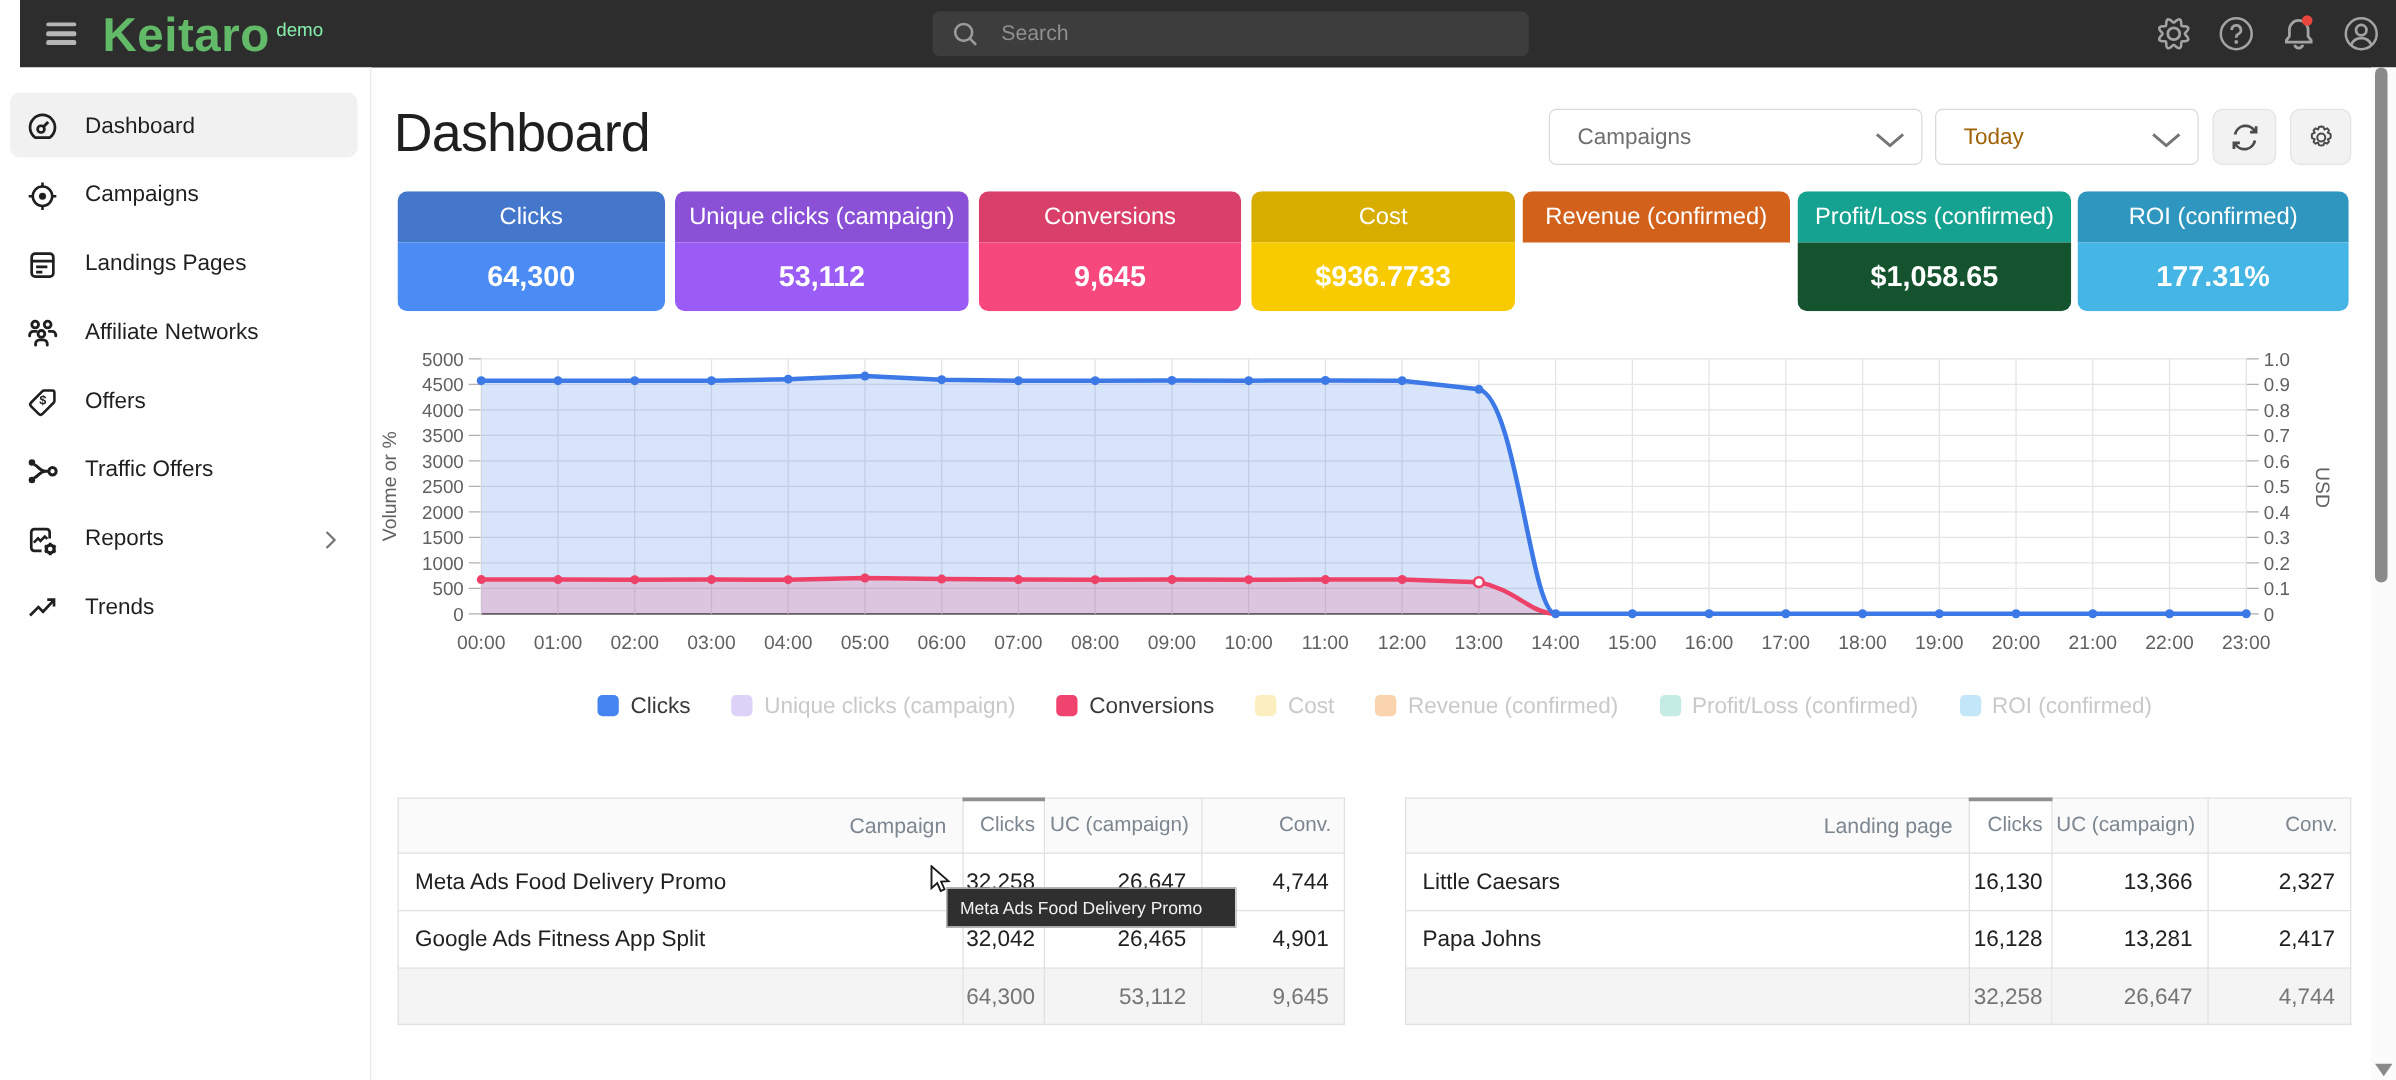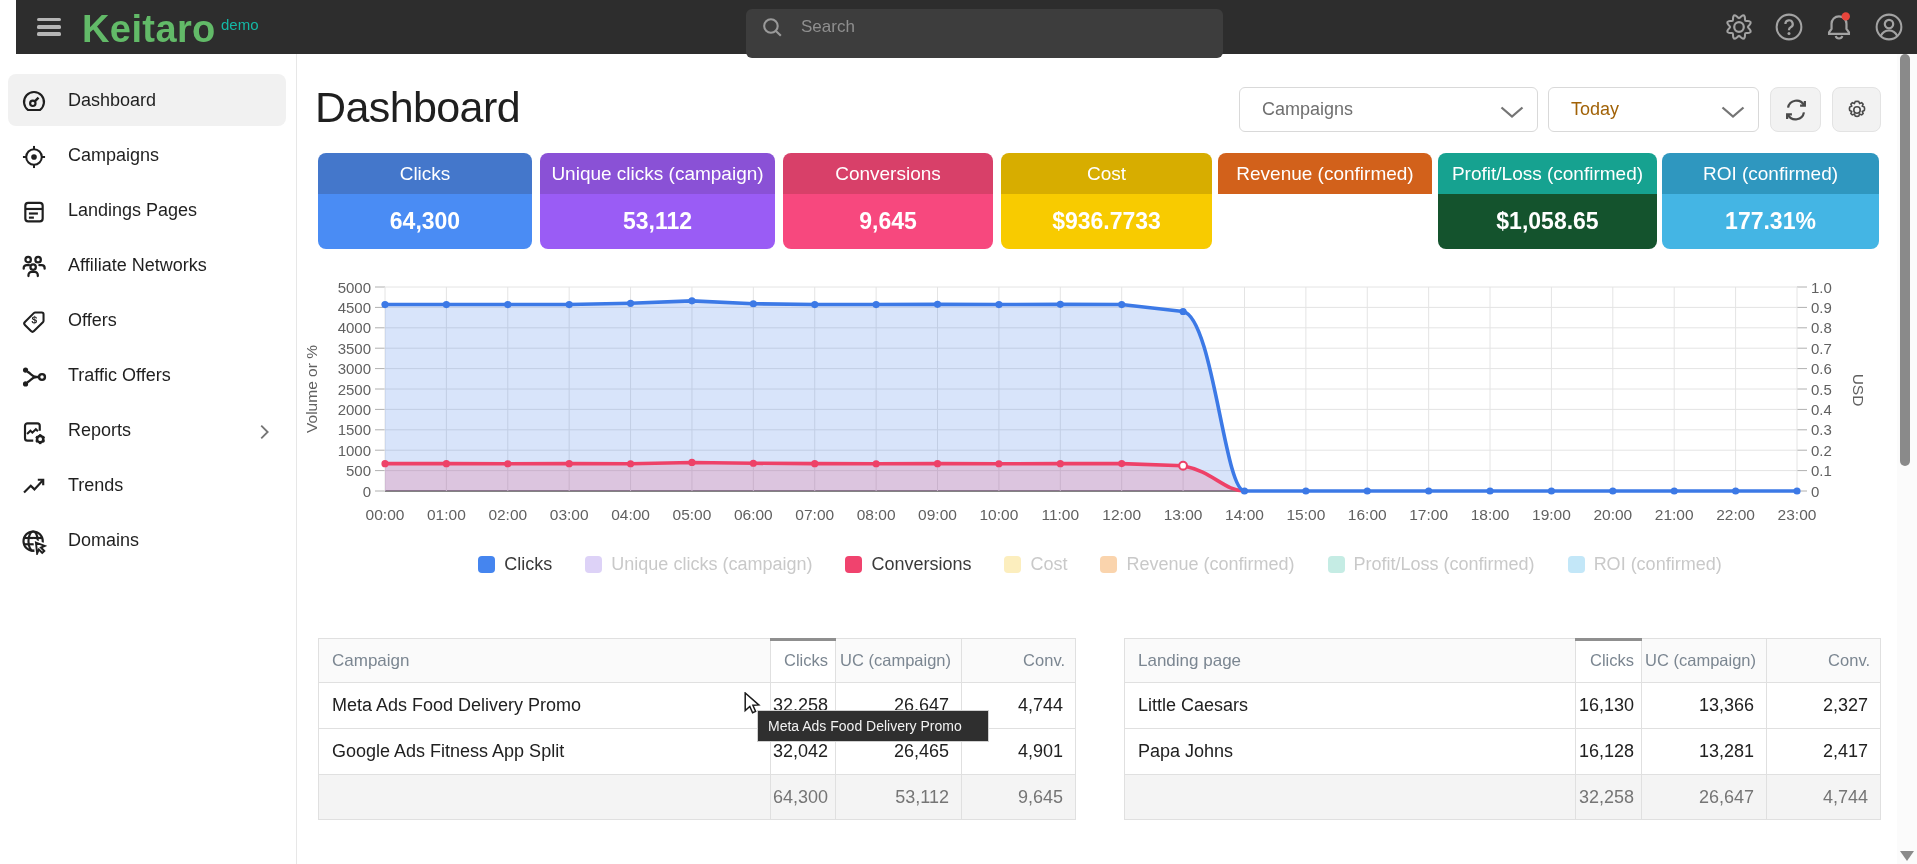--- a/index.html
+++ b/index.html
@@ -4,22 +4,22 @@
 <style>
 * { margin:0; padding:0; box-sizing:border-box; }
 html,body { width:1917px; height:864px; overflow:hidden; background:#fff;
   font-family:"Liberation Sans", sans-serif; }
 .abs { position:absolute; }
 
 #topbar { position:absolute; left:16px; top:0; width:1917px; height:54px; background:#2d2d2d; }
 #burger { position:absolute; left:21px; top:0; width:24px; height:54px; }
 #burger div { position:absolute; left:0; width:24px; height:3.8px; background:#b5b5b5; border-radius:1.5px; }
 #logo { position:absolute; left:66px; top:8px; font-size:38px; font-weight:bold; color:#62ba68; letter-spacing:0.4px; }
-#demo { position:absolute; left:205px; top:16px; font-size:15px; color:#14b8a6;text-align:right; }
-#search { position:absolute; left:730px; top:9px; width:477px; height:49px; background:#3d3d3d; border-radius:6px; }
+#demo { position:absolute; left:205px; top:16px; font-size:15px; color:#86efac;text-align:right; }
+#search { position:absolute; left:730px; top:9px; width:477px; height:36px; background:#3d3d3d; border-radius:6px; }
 #search .ph { position:absolute; left:55px; top:8px; font-size:17px; color:#8f8f8f; }
 .topicon { position:absolute; top:13px; width:28px; height:28px; }
 
 #sidebar { position:absolute; left:0; top:54px; width:297px; height:810px; background:#fff; border-right:1px solid #e7e7e7; }
 .sitem { position:absolute; left:0; width:297px; height:55px; }
 .sitem .ic { position:absolute; left:21px; top:15px; width:26px; height:26px; }
 .sitem .lb { position:absolute; left:68px; top:16px; font-size:18px; color:#1f1f1f; }
 #activebg { position:absolute; left:8px; top:20px; width:278px; height:52px; background:#f1f1f1; border-radius:8px; }
 
 #title { position:absolute; left:315px; top:83px; font-size:43px; font-weight:400; color:#1f1f1f; letter-spacing:-0.6px; }
@@ -30,21 +30,21 @@
 .card { position:absolute; top:153px; height:96px; border-radius:8px; overflow:hidden; color:#fff; }
 .card .hd { height:41px; font-size:19px; text-align:center; line-height:42px; }
 .card .vl { height:55px; font-size:23px; font-weight:bold; text-align:center; line-height:54px; }
 
 #legend { position:absolute; left:310px; top:554px; width:1580px; display:flex; justify-content:center; gap:33px; }
 .litem { display:flex; align-items:center; gap:9px; font-size:18px; }
 .lsq { width:17px; height:17px; border-radius:4px; }
 
 .tbl { border-collapse:collapse; font-size:18px; table-layout:fixed; background:#fff; }
 .tbl td { border:1px solid #e0e0e0; padding:0 13px; height:44px; overflow:hidden; white-space:nowrap; }
-.tbl .hrow td { color:#7b8691; height:44px; font-size:17px; background:#fafafa; }
+.tbl .hrow td { color:#7b8691; height:44px; font-size:17px; background:#fafafa;text-align:right; }
 .tbl .hrow td.ck { background:#fff; }
 .tbl .num { text-align:right; padding:0 12px; }
 .tbl .ck { padding:0 7px 0 2px; }
 .tbl .hrow td.num { font-size:16.5px; padding:0 10px 0 3px; }
 .tbl .hrow td.ck { padding:0 7px 0 2px; }
 .tbl .frow td { background:#f4f4f4; color:#757575; height:45px; }
 .tbl .drow td { color:#212121; height:46px; }
 .sortbar { position:absolute; height:3px; background:#8f8f8f; top:0; }
 </style>
 </head>
@@ -159,31 +159,20 @@
     <svg style="position:absolute;left:253px;top:17px" width="22" height="22" viewBox="0 0 24 24" fill="none" stroke="#757575" stroke-width="2">
         <path d="M9 5 l7 7-7 7"></path>
       </svg>
   </div>
   <div class="sitem" style="top:405px">
     <svg class="ic" viewBox="0 0 24 24" fill="none" stroke="#1f1f1f" stroke-width="2">
         <path d="M2.8 17 l6.2-6.2 3.4 3.4 8-8.6"></path>
         <path d="M15.5 5.3 h5 v5"></path>
       </svg>
     <div class="lb">Trends</div>
-  </div>
-  <div class="sitem" style="top:460px">
-    <svg class="ic" viewBox="0 0 24 24" fill="none" stroke="#1f1f1f" stroke-width="2">
-        <circle cx="11.2" cy="11.2" r="8.9"></circle>
-        <ellipse cx="11.2" cy="11.2" rx="4.3" ry="8.9"></ellipse>
-        <line x1="2.6" y1="8.3" x2="19.8" y2="8.3"></line>
-        <line x1="2.6" y1="14.1" x2="12.5" y2="14.1"></line>
-        <path d="M13.8 12.5 L22 15.6 18.4 17.1 21.5 20.3 19.6 22.1 16.5 18.9 14.9 22.6 Z" fill="#fff" stroke="#fff" stroke-width="4.5"></path>
-        <path d="M13.8 12.5 L22 15.6 18.4 17.1 21.5 20.3 19.6 22.1 16.5 18.9 14.9 22.6 Z" fill="#fff" stroke="#1f1f1f" stroke-width="1.8"></path>
-      </svg>
-    <div class="lb">Domains</div>
   </div>
 </div>
 
 <div id="title">Dashboard</div>
 <div class="selbox" style="left:1239px;width:299px;">
   <div class="txt" style="color:#6f6f6f">Campaigns</div>
   <svg style="position:absolute;right:13px;top:12px" width="24" height="22" viewBox="0 0 24 22" fill="none" stroke="#757575" stroke-width="2.3">
       <path d="M1.5 7.5 L12 16.5 L22.5 7.5"></path>
     </svg>
 </div>

